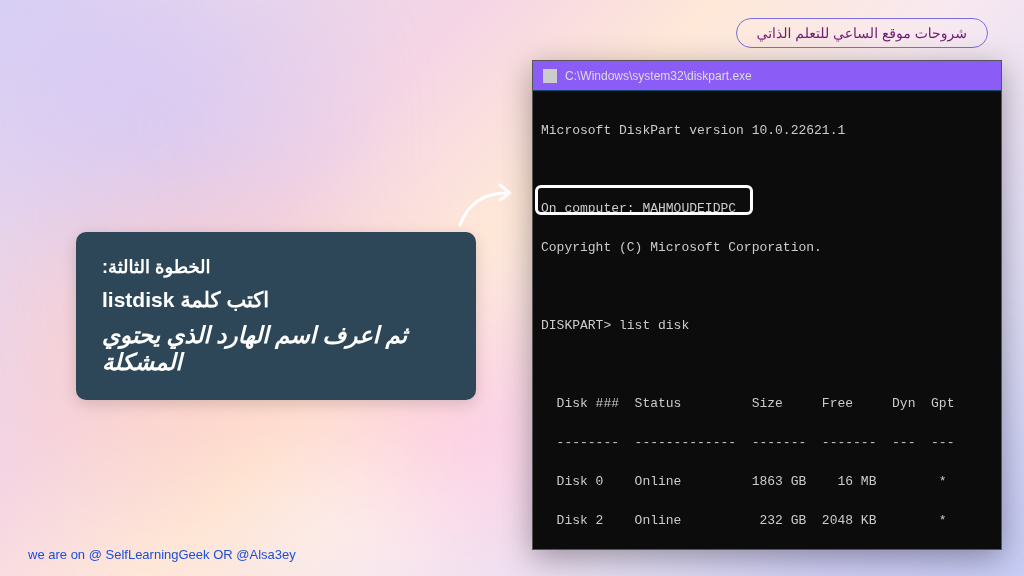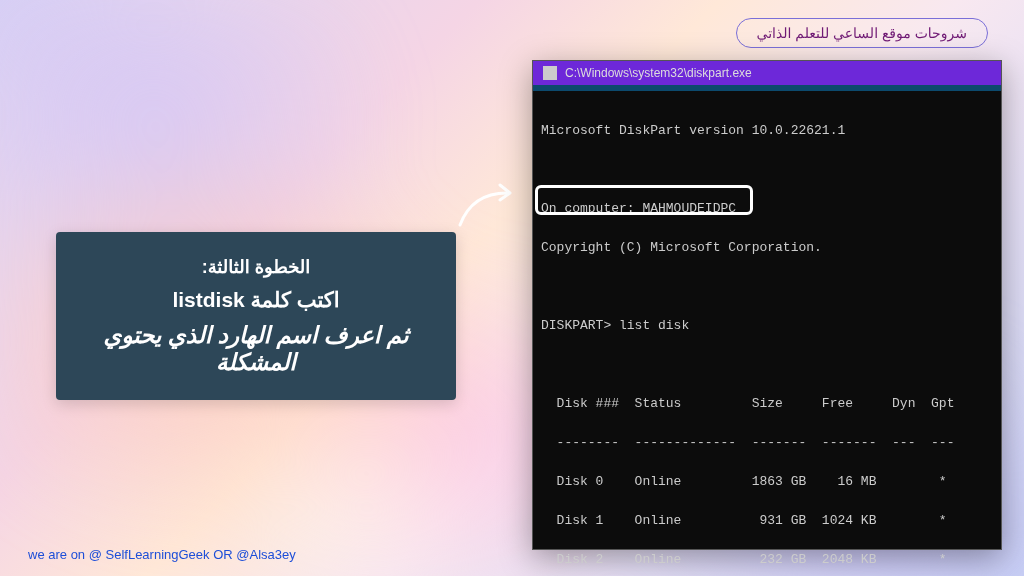--- a/index.html
+++ b/index.html
@@ -38,28 +38,28 @@
   .footer {
     position: absolute;
     bottom: 14px;
     left: 28px;
     font-size: 13px;
     color: #1d4ed8;
     font-family: 'Segoe UI', sans-serif;
   }
   .callout {
     position: absolute;
-    left: 56px;
+    left: 76px;
     top: 232px;
     width: 400px;
     background: #2d4758;
-    border-radius: 4px;
+    border-radius: 10px;
     padding: 24px 26px;
     color: #ffffff;
-    text-align: center;
+    text-align: left;
     direction: rtl;
     font-family: 'Segoe UI', Tahoma, sans-serif;
     font-weight: bold;
     box-shadow: 0 4px 15px rgba(0,0,0,0.15);
   }
   .callout .line1 { font-size: 18px; margin-bottom: 10px; }
   .callout .line2 { font-size: 21px; margin-bottom: 10px; direction: rtl; }
   .callout .line3 { font-size: 23px; font-style: italic; }
   .arrow {
     position: absolute;
@@ -76,28 +76,28 @@
     height: 490px;
     background: #0c0c0c;
     border: 1px solid #555;
     box-shadow: 0 8px 30px rgba(0,0,0,0.35);
     color: #cccccc;
     font-family: Consolas, 'Courier New', monospace;
     font-size: 13px;
   }
   .titlebar {
     height: 30px;
-    background: #6d28d9;
+    background: #8b5cf6;
     display: flex;
     align-items: center;
     padding: 0 10px;
     color: #ddd;
     font-size: 12px;
     font-family: 'Segoe UI', sans-serif;
-    border-bottom: 6px solid #0c4a6e;
+    border-bottom: 1px solid #0c4a6e;
   }
   .titlebar-icon {
     width: 14px;
     height: 14px;
     background: #ccc;
     margin-right: 8px;
     display: inline-block;
   }
   .term-body {
     padding: 10px 8px;
@@ -146,21 +146,20 @@
 <span class="term-line">Microsoft DiskPart version 10.0.22621.1</span>
 <span class="term-line"> </span>
 <span class="term-line">On computer: MAHMOUDEIDPC</span>
 <span class="term-line">Copyright (C) Microsoft Corporation.</span>
 <span class="term-line"> </span>
 <span class="term-line">DISKPART&gt; list disk</span>
 <span class="term-line"> </span>
 <span class="term-line">  Disk ###  Status         Size     Free     Dyn  Gpt</span>
 <span class="term-line">  --------  -------------  -------  -------  ---  ---</span>
 <span class="term-line">  Disk 0    Online         1863 GB    16 MB        *</span>
-<span class="term-line">  Disk 1    Online          931 GB  1024 KB        *</span>
 <span class="term-line">  Disk 2    Online          232 GB  2048 KB        *</span>
 
 
     <div class="highlight-box"></div>
   </div>
 </div>
 
 <div class="footer">we are on @ SelfLearningGeek OR @Alsa3ey</div>
 
 </body></html>

